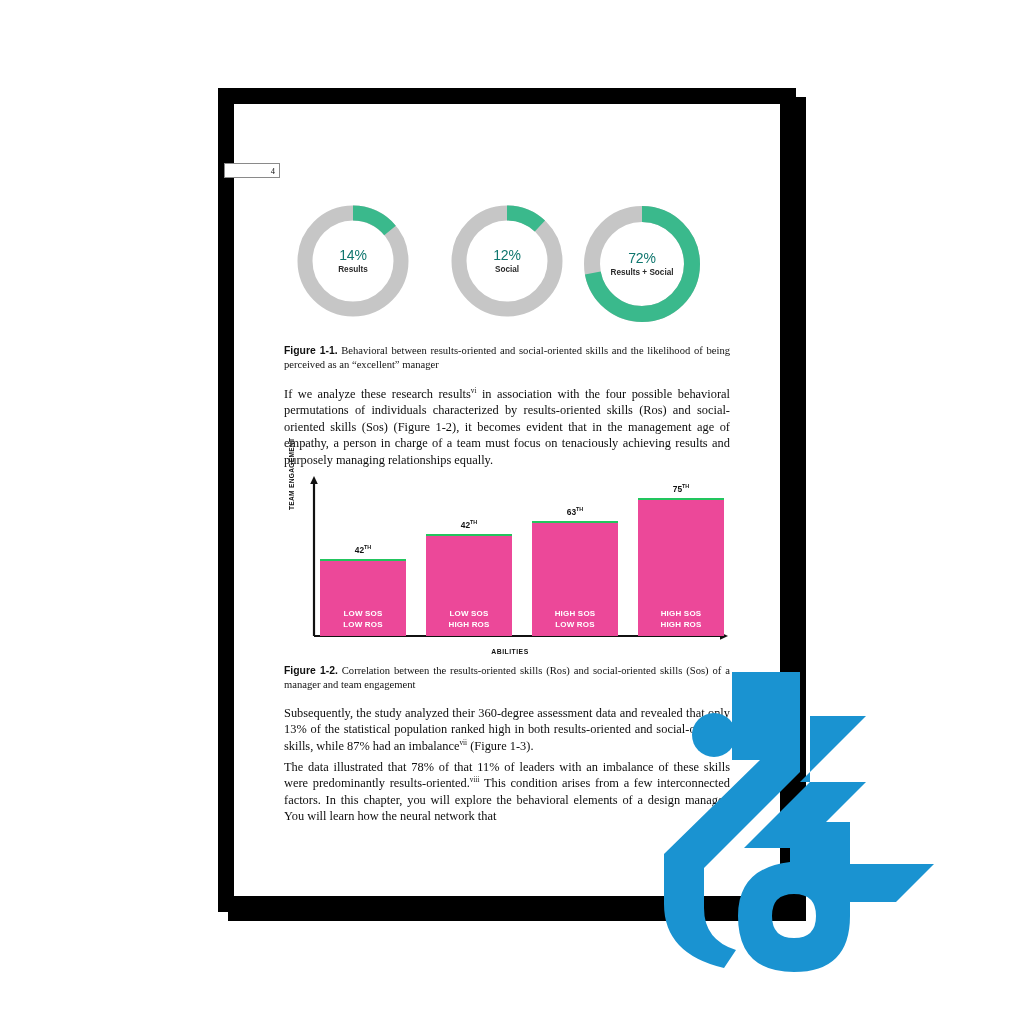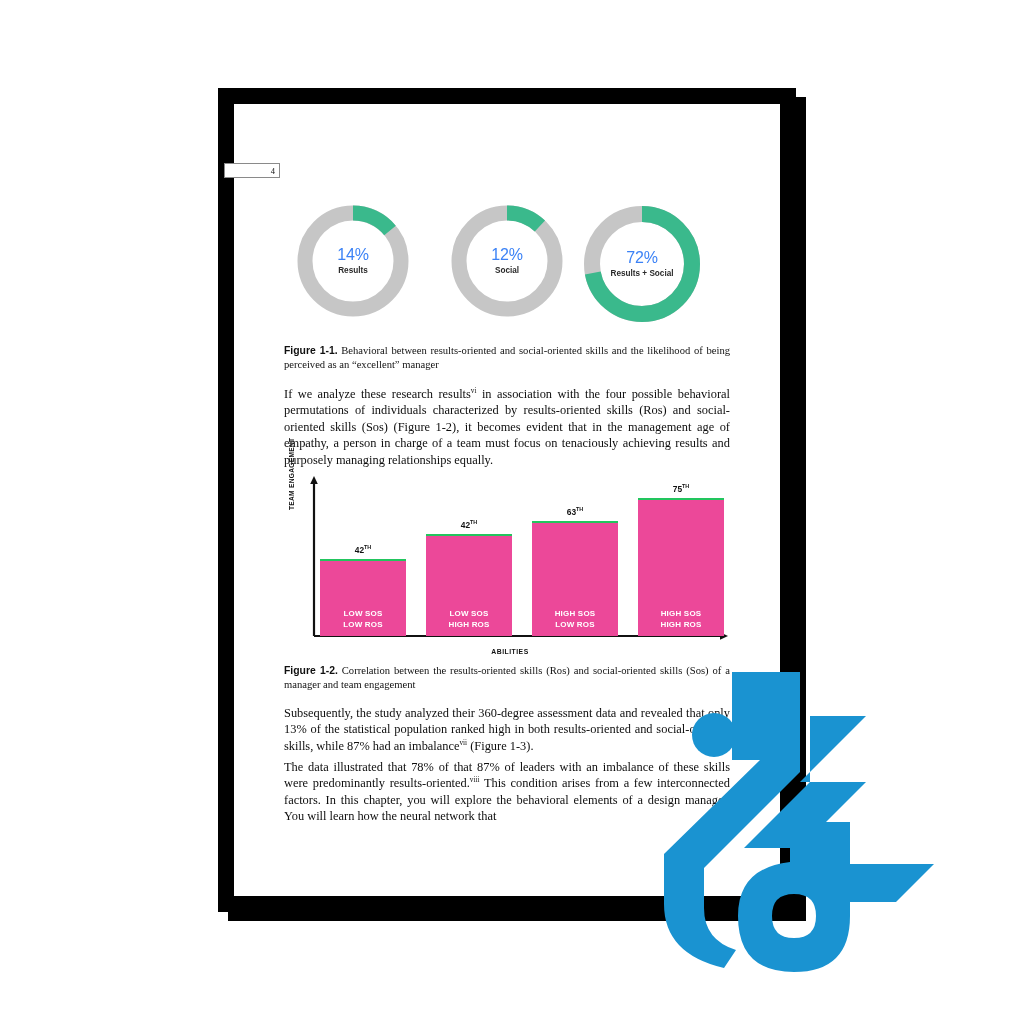--- a/index.html
+++ b/index.html
@@ -89,22 +89,22 @@
     left: 0; top: 0;
     width: 100%; height: 100%;
     display: flex;
     flex-direction: column;
     align-items: center;
     justify-content: center;
     pointer-events: none;
   }
   .donut .pct {
     font-family: "Liberation Sans", sans-serif;
-    font-size: 16px;
-    color: #3b82f6;
+    font-size: 14px;
+    color: #0f766e;
     line-height: 1.05;
     letter-spacing: -0.2px;
   }
   .donut .lbl {
     font-family: Liberation Sans, sans-serif;
     font-size: 8.2px;
     font-weight: bold;
     color: #2a2a2a;
     margin-top: 2px;
     white-space: nowrap;
@@ -332,21 +332,21 @@
     <div class="caption" style="top:560px;">
       <b>Figure 1-2.</b>
       <span>Correlation between the results-oriented skills (Ros) and social-oriented skills (Sos) of a manager and team engagement</span>
     </div>
 
     <div class="para" style="top:601px;">
       <span>Subsequently, the study analyzed their 360-degree assessment data and revealed that only 13% of the statistical population ranked high in both results-oriented and social-oriented skills, while 87% had an imbalance</span><sup>vii</sup><span> (Figure 1-3).</span>
     </div>
 
     <div class="para" style="top:655px;">
-      <span>The data illustrated that 78% of that 87% of leaders with an imbalance of these skills were predominantly results-oriented.</span><sup>viii</sup><span> This condition arises from a few interconnected factors. In this chapter, you will explore the behavioral elements of a design manager. You will learn how the neural network that</span>
+      <span>The data illustrated that 78% of that 11% of leaders with an imbalance of these skills were predominantly results-oriented.</span><sup>viii</sup><span> This condition arises from a few interconnected factors. In this chapter, you will explore the behavioral elements of a design manager. You will learn how the neural network that</span>
     </div>
 
   </div>
 
   <svg id="watermark" viewBox="0 0 360 300">
     <g fill="#1a93d1">
 
       <circle cx="110" cy="63" r="22"></circle>
 
       <path d="M128 0 L196 0 L196 100 L100 196 L100 236

